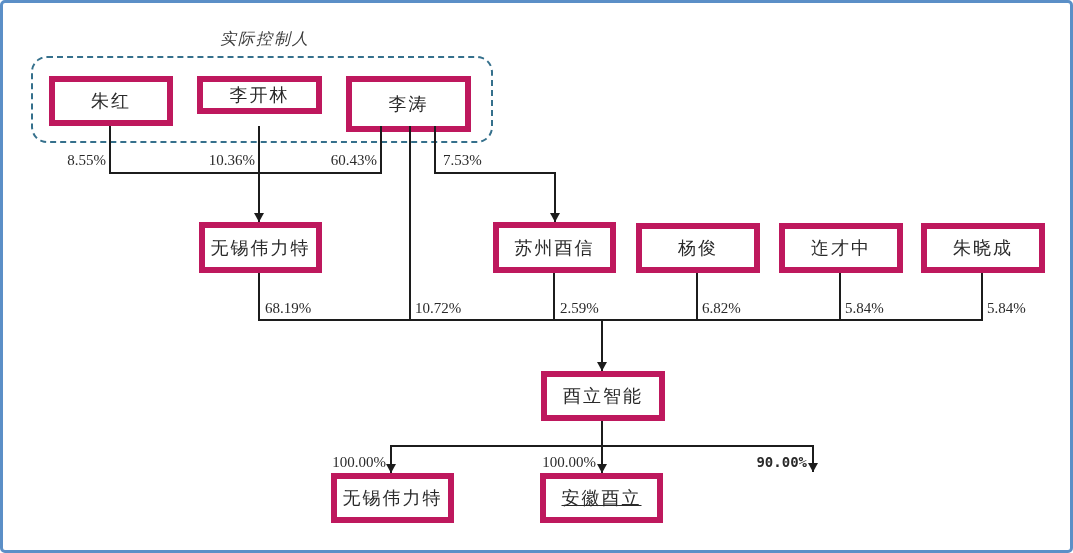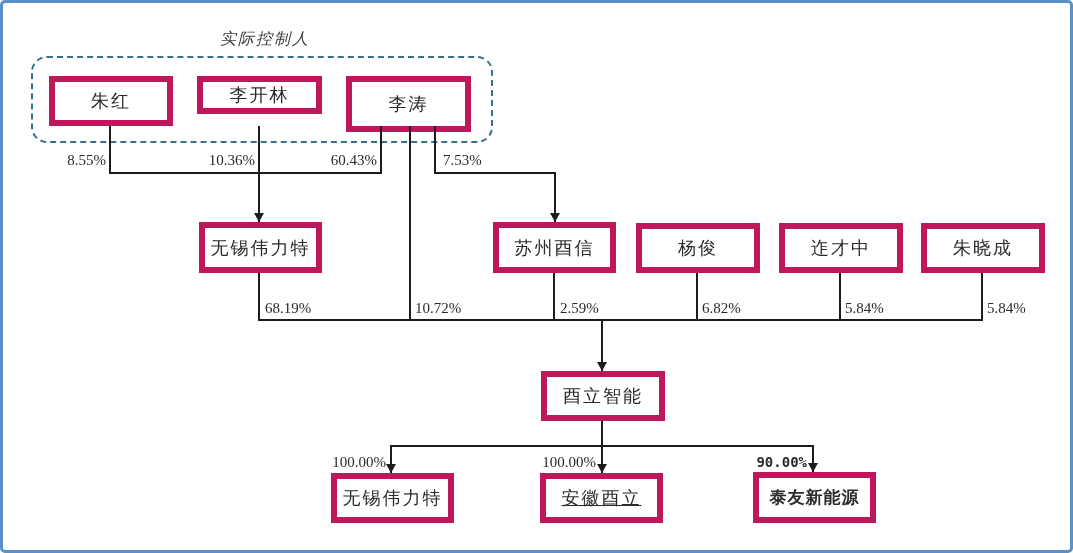--- a/index.html
+++ b/index.html
@@ -79,21 +79,20 @@
   <div class="node" style="left:196px;top:219px;width:123px;height:51px;">无锡伟力特</div>
   <div class="node" style="left:490px;top:219px;width:123px;height:51px;">苏州酉信</div>
   <div class="node" style="left:633px;top:220px;width:124px;height:50px;">杨俊</div>
   <div class="node" style="left:918px;top:220px;width:124px;height:50px;">朱晓成</div>
   <div class="node" style="left:776px;top:220px;width:124px;height:50px;">迮才中</div>
 
   <div class="node" style="left:538px;top:368px;width:124px;height:50px;">酉立智能</div>
 
   <div class="node" style="left:328px;top:470px;width:123px;height:50px;">无锡伟力特</div>
   <div class="node" style="left:537px;top:470px;width:123px;height:50px;text-decoration:underline;">安徽酉立</div>
-  <div class="node bold" style="left:750px;top:469px;width:123px;height:51px;">泰友新能源</div>
 
   <div class="vline" style="left:106px;top:123px;height:48px;"></div>
   <div class="vline" style="left:255px;top:123px;height:96px;"></div>
   <div class="vline" style="left:377px;top:123px;height:48px;"></div>
   <div class="hline" style="left:106px;top:169px;width:273px;"></div>
   <div class="vline" style="left:406px;top:123px;height:195px;"></div>
   <div class="vline" style="left:431px;top:123px;height:48px;"></div>
   <div class="hline" style="left:431px;top:169px;width:122px;"></div>
   <div class="vline" style="left:551px;top:169px;height:50px;"></div>
   <div class="arrow" style="left:251px;top:210px;"></div>

